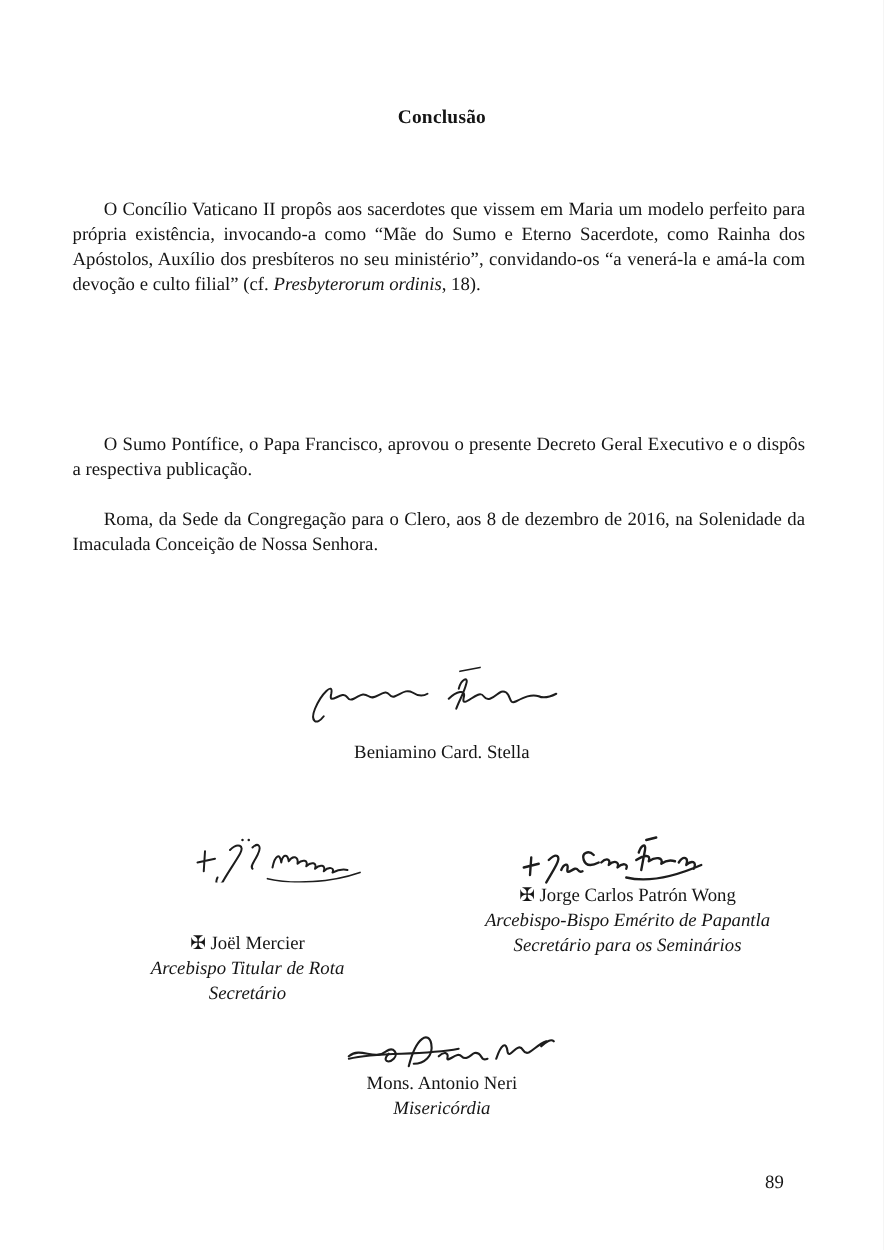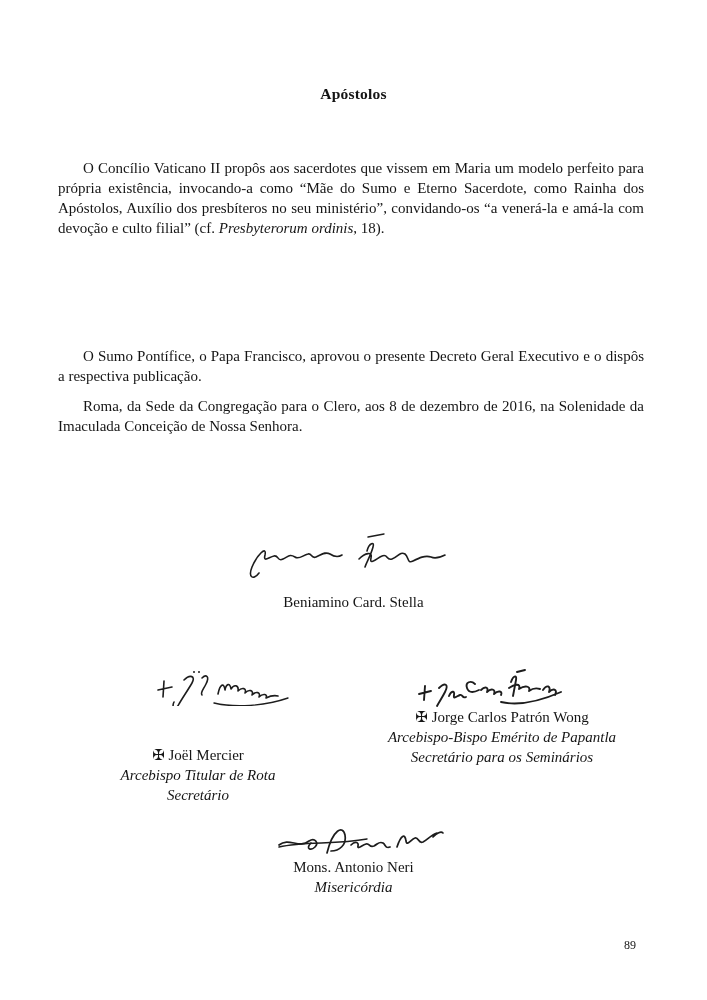--- a/index.html
+++ b/index.html
@@ -28,21 +28,21 @@
     left: 58px;
     width: 586px;
     font-size: 15px;
     line-height: 20px;
     text-align: justify;
     text-indent: 25px;
   }
   .p1 { top: 143px; }
   .p2 { top: 257px; }
   .p3 { top: 331px; }
-  .p4 { top: 381px; }
+  .p4 { top: 391px; }
   .ital { font-style: italic; }
   .sig-svg { position: absolute; }
   .sig-svg path { fill: none; stroke: #1d1d1d; stroke-linecap: round; stroke-linejoin: round; }
   .centered-line {
     position: absolute;
     left: 0;
     width: 707px;
     text-align: center;
     font-size: 15px;
     line-height: 20px;
@@ -55,30 +55,29 @@
     line-height: 20px;
   }
   .sig-col-left  { top: 707px; left: 48px; margin-top: 38px;  }
   .sig-col-right { top: 707px; left: 352px; }
   .neri-block { position: absolute; top: 857px; left: 0; width: 707px; text-align: center; font-size: 15px; line-height: 20px; }
   .page-number {
     position: absolute;
     top: 938px;
     left: 612px;
     width: 36px;
-    text-align: center;
-    font-size: 12px;
+    font-size: 15px;
   }
 </style>
 </head>
 <body>
 
 <div class="page">
 
-  <div class="heading">Apóstolos</div>
+  <div class="heading">Conclusão</div>
 
   <p class="para p1"><span>O Concílio Vaticano II propôs aos sacerdotes que vissem em Maria um modelo perfeito para própria existência, invocando-a como “Mãe do Sumo e Eterno Sacerdote, como Rainha dos Apóstolos, Auxílio dos presbíteros no seu ministério”, convidando-os “a venerá-la e amá-la com devoção e culto filial” (cf. </span><span class="ital">Presbyterorum ordinis</span><span>, 18).</span></p>
 
 
   <p class="para p3">O Sumo Pontífice, o Papa Francisco, aprovou o presente Decreto Geral Executivo e o dispôs a respectiva publicação.</p>
 
   <p class="para p4">Roma, da Sede da Congregação para o Clero, aos 8 de dezembro de 2016, na Solenidade da Imaculada Conceição de Nossa Senhora.</p>
 
   <svg class="sig-svg" style="left:245px; top:527px;" width="210" height="52" viewBox="0 0 210 52">
     <path stroke-width="1.6" d="M14,46 C8,54 3,50 7,40 C12,28 22,18 20,28 C18,36 24,30 29,29 C34,28 32,35 38,32 C44,29 45,27 50,30 C54,33 58,28 63,27 C67,26 66,32 71,30 C76,28 80,24 85,27 C88,29 92,31 97,28"></path>

